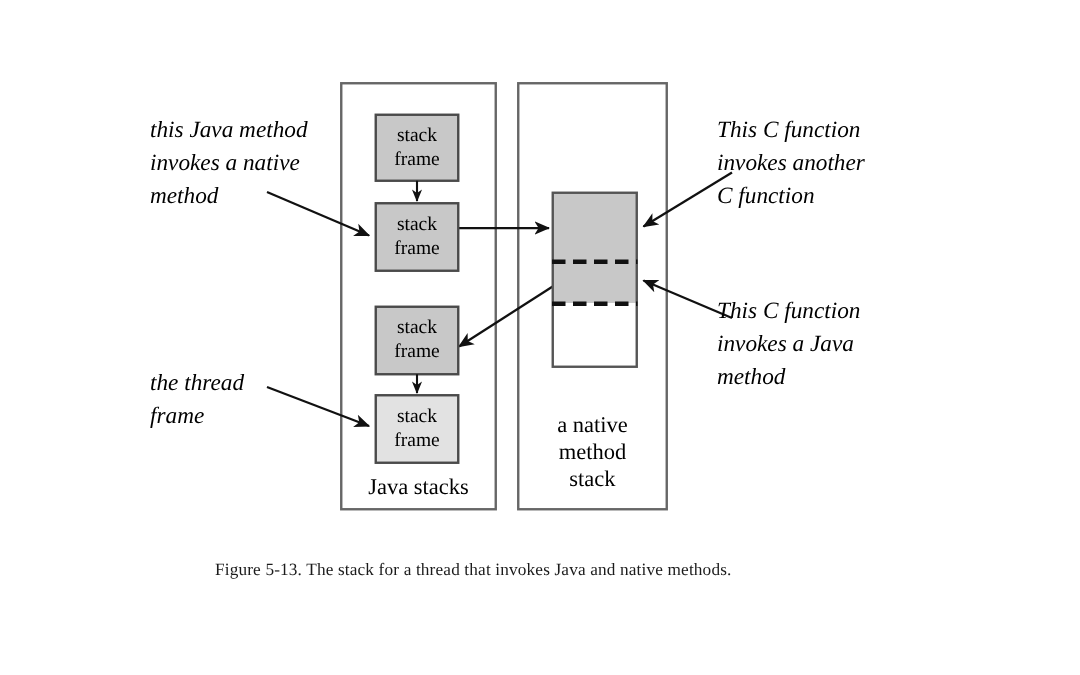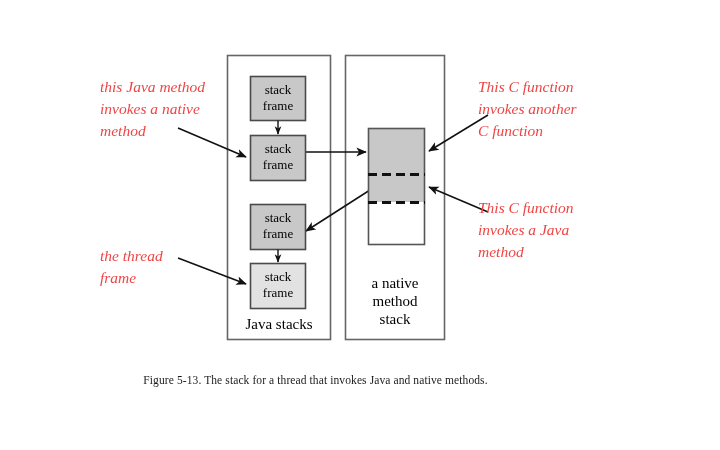--- a/index.html
+++ b/index.html
@@ -21,21 +21,21 @@
     top: 0;
     width: 720px;
     height: 450px;
   }
   .annot {
     position: absolute;
     font-family: "Liberation Serif", "DejaVu Serif", serif;
     font-style: italic;
     font-size: 15.5px;
     line-height: 1.42;
-    color: #ef4444;
+    color: #000000;
     white-space: pre-line;
   }
   #annot-java-invokes-native { left: 100px; top: 76px;  width: 170px; }
   #annot-current-frame       { left: 100px; top: 245px; width: 170px; }
   #annot-c-invokes-c         { left: 478px; top: 76px;  width: 190px; }
   #annot-c-invokes-java      { left: 478px; top: 197px; width: 190px; }
 
   .frame-label {
     font-family: "Liberation Serif", "DejaVu Serif", serif;
     font-size: 13px;

